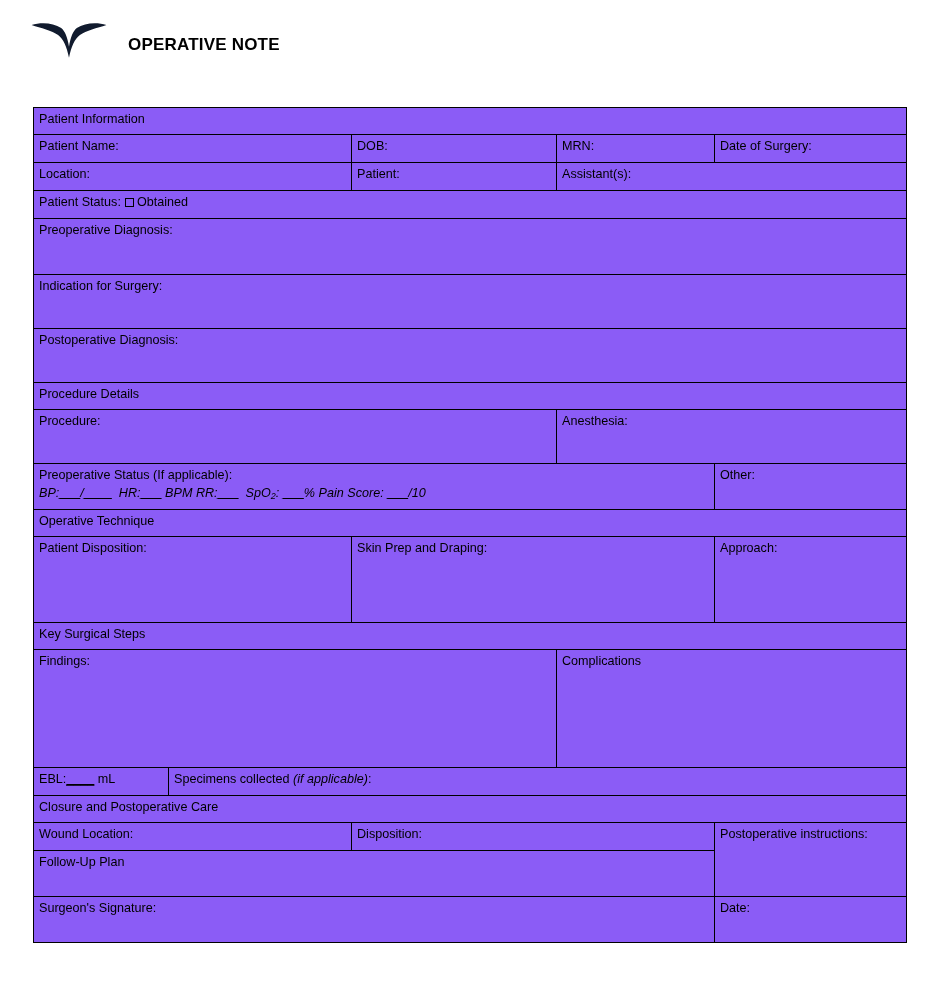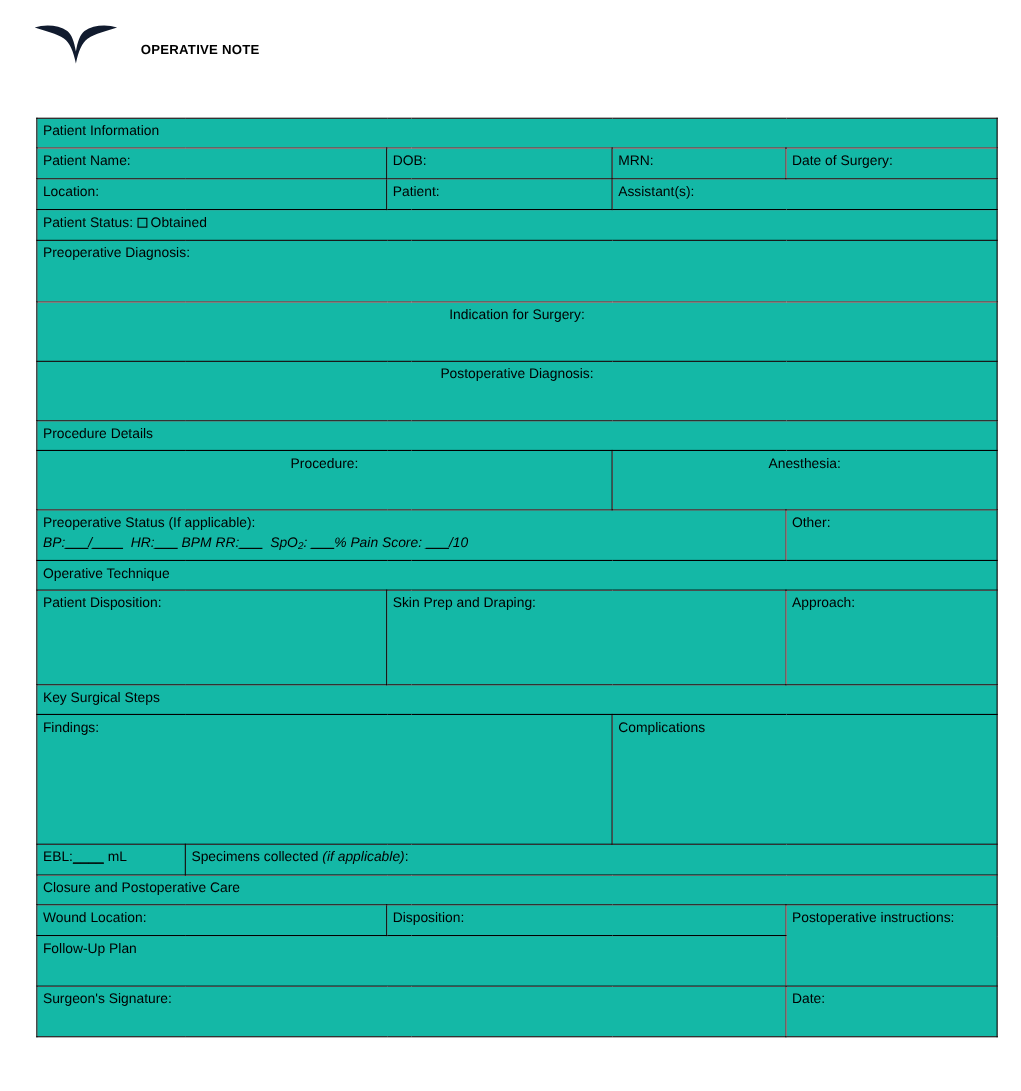--- a/index.html
+++ b/index.html
@@ -23,21 +23,21 @@
     height: 64px;
     box-sizing: border-box;
   }
   .logo-mark {
     width: 78px;
     height: 44px;
     flex: 0 0 auto;
     display: block;
   }
   .doc-title {
-    font-size: 12px;
+    font-size: 17px;
     font-weight: bold;
     letter-spacing: 0.2px;
     margin-left: 20px;
     margin-top: 12px;
     white-space: nowrap;
   }
 
   
   .form-wrap {
     padding: 43px 22px 0 33px;
@@ -46,33 +46,33 @@
     width: 873px;
     border-collapse: collapse;
     table-layout: fixed;
     font-size: 12.6px;
     line-height: 1.25;
   }
   table.opnote td {
     border: 1px solid #000000;
     padding: 4px 5px 3px 5px;
     vertical-align: top;
-    background: #14b8a6;
+    background: #8b5cf6;
     overflow: hidden;
   }
   td.section {
     background: #efefef;
     font-size: 12.6px;
     height: 19px;
     padding-top: 4px;
     padding-bottom: 3px;
   }
   td.r-name  { height: 20px; margin-top: 40px; }
   td.r-tall  { height: 48px; }
-  td.r-tall2 { height: 46px; text-align: center; }
+  td.r-tall2 { height: 46px; }
   td.r-vitals{ height: 38px; }
   td.r-tech  { height: 78px; }
   td.r-find  { height: 110px; }
   td.r-ebl   { height: 20px; }
   td.r-follow{ height: 38px; }
   td.r-sig   { height: 38px; }
 
   .vitals-line { margin-top: 2px; white-space: nowrap; font-style: italic; }
   .ital { font-style: italic; }
   sub { font-size: 9px; vertical-align: baseline; position: relative; top: 2px; }

